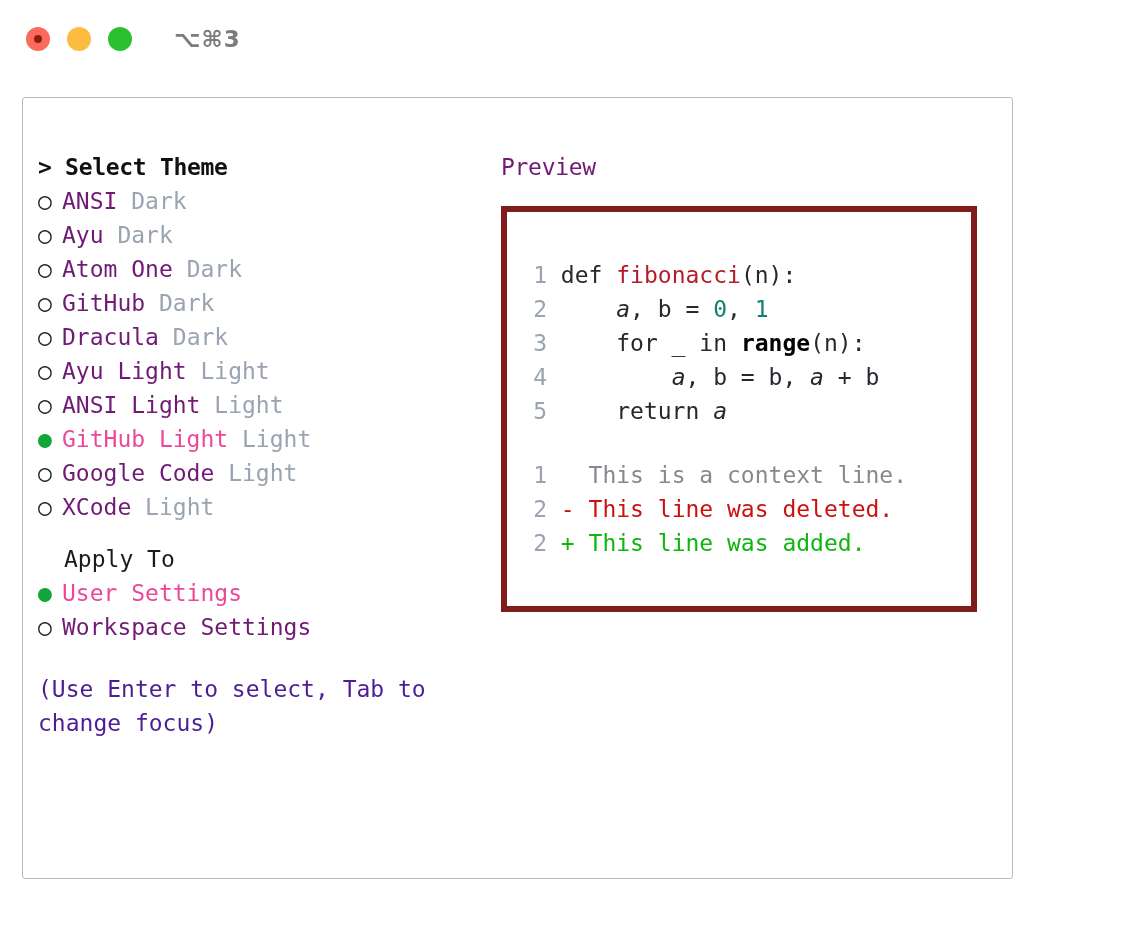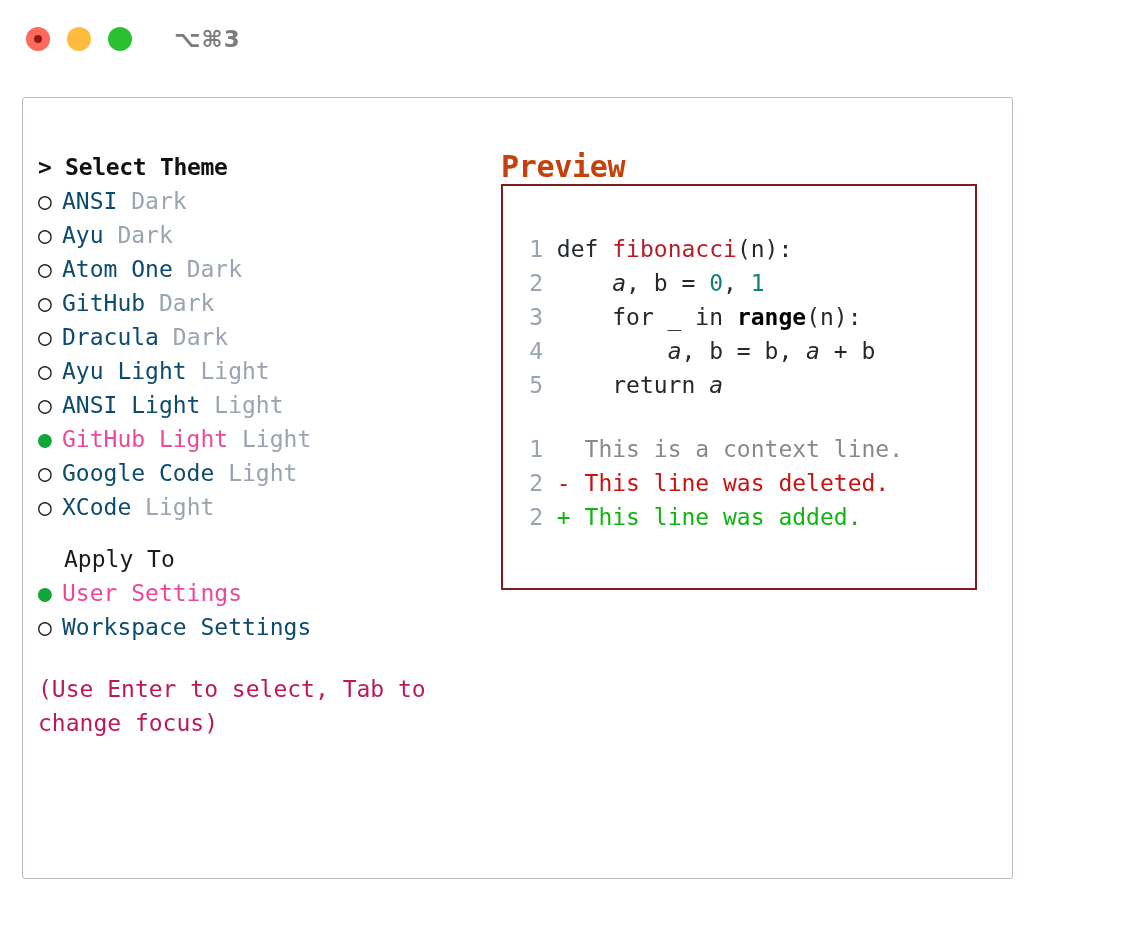--- a/index.html
+++ b/index.html
@@ -113,59 +113,60 @@
     letter-spacing: -0.3px;
   }
 
   .bullet {
     display: inline-block;
     width: 24px;
     color: #2b2b2b;
   }
   .bullet-on { color: #12a63a; }
 
-  .theme-name { color: #0c4a6e; }
+  .theme-name { color: #701a75; }
   .theme-name-sel { color: #ec4899; }
   .tag { color: #9aa3b1; margin-top: 16px; }
 
   .section-head {
     color: #1b1b1b;
     padding-left: 26px;
   }
 
   .spacer-sm { height: 18px; }
   .spacer-md { height: 28px; }
 
   .hint {
-    color: #be185d;
+    color: #4c1d95;
     font-size: 23px;
     line-height: 34px;
     width: 404px;
     white-space: normal;
     word-spacing: 0px;
   }
 
   
   .right-col {
     position: absolute;
     left: 478px;
     top: 52px;
     width: 500px;
   }
   .preview-title {
-    font-size: 30px;
-    font-weight: bold;
-    color: #c2410c;
+    font-size: 23px;
+    font-weight: normal;
+    color: #701a75;
     line-height: 34px;
     letter-spacing: -0.3px;
   }
   .preview-box {
+    margin-top: 22px;
     width: 476px;
     height: 406px;
-    border: 2px solid #7f1d1d;
+    border: 6px solid #7f1d1d;
     box-sizing: border-box;
     background: #ffffff;
     position: relative;
   }
   .code {
     position: absolute;
     left: 18px;
     top: 46px;
     font-size: 23px;
     line-height: 34px;

